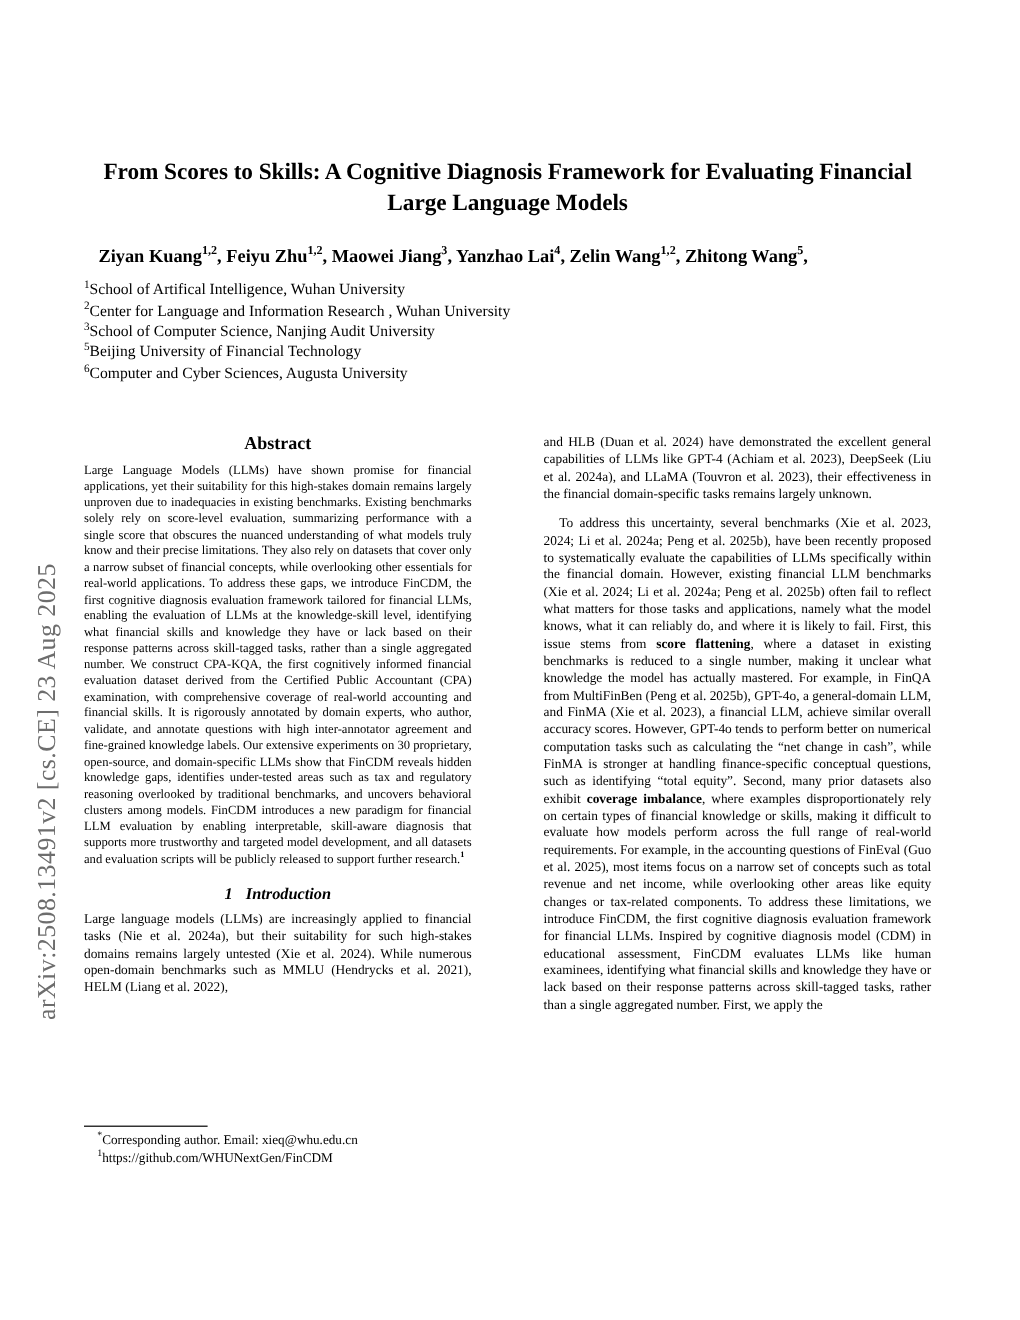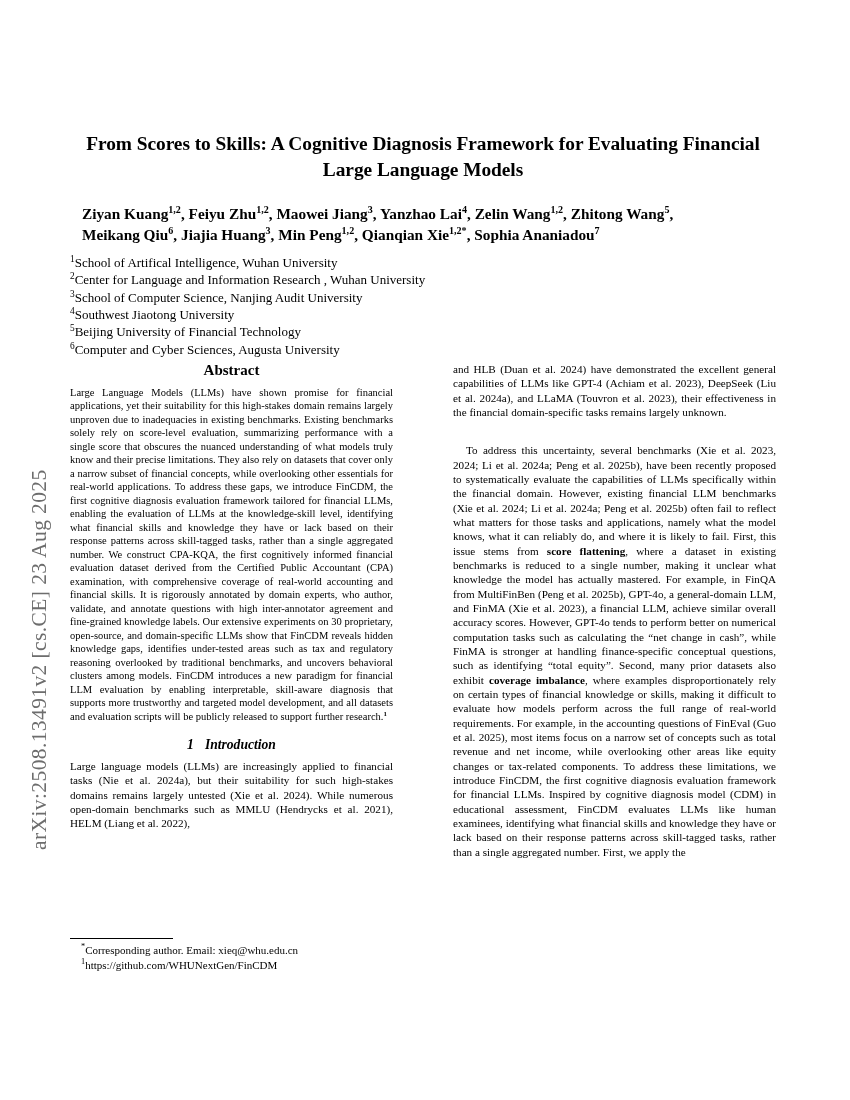--- a/index.html
+++ b/index.html
@@ -117,21 +117,21 @@
 
   p.body {
     margin: 0;
     font-size: 11.15px;
     line-height: 1.285;
     text-align: justify;
     text-justify: inter-word;
     hyphens: manual;
     font-family: Liberation Serif, serif;
   }
-  p.body + p.body { margin-top: 24px; }
+  p.body + p.body { margin-top: 10px; }
   p.indent { text-indent: 13px; }
 
   #abstract-body {
     font-size: 10.5px;
     line-height: 1.285;
   }
 
   #intro-head {
     margin-top: 14px;
   }
@@ -173,28 +173,26 @@
 
   <div id="title-block">
 
     <h1 id="paper-title">
       <span>From Scores to Skills: A Cognitive Diagnosis Framework for Evaluating Financial</span>
       <span>Large Language Models</span>
     </h1>
 
     <div id="author-list">
       <div id="author-line-1"><span>Ziyan Kuang</span><sup>1,2</sup>, <span>Feiyu Zhu</span><sup>1,2</sup>, <span>Maowei Jiang</span><sup>3</sup>, <span>Yanzhao Lai</span><sup>4</sup>, <span>Zelin Wang</span><sup>1,2</sup>, <span>Zhitong Wang</span><sup>5</sup>, </div>
-      <div id="author-line-2"><span>Meikang Qiu</span><sup>6</sup>, <span>Jiajia Huang</span><sup>3</sup>, <span>Min Peng</span><sup>1,2</sup>, <span>Qianqian Xie</span><sup>1,2*</sup>, <span>Sophia Ananiadou</span><sup>7</sup></div>
     </div>
 
     <div id="affiliations">
         <div class="affil-line"><sup>1</sup><span>School of Artifical Intelligence, Wuhan University</span></div>
         <div class="affil-line"><sup>2</sup><span>Center for Language and Information Research , Wuhan University</span></div>
         <div class="affil-line"><sup>3</sup><span>School of Computer Science, Nanjing Audit University</span></div>
-        <div class="affil-line"><sup>4</sup><span>Southwest Jiaotong University</span></div>
         <div class="affil-line"><sup>5</sup><span>Beijing University of Financial Technology</span></div>
         <div class="affil-line"><sup>6</sup><span>Computer and Cyber Sciences, Augusta University</span></div>
       </div>
   </div>
 
   <div id="columns">
 
     <div class="col" id="col-left">
 
       <div id="abstract-head">Abstract</div>

